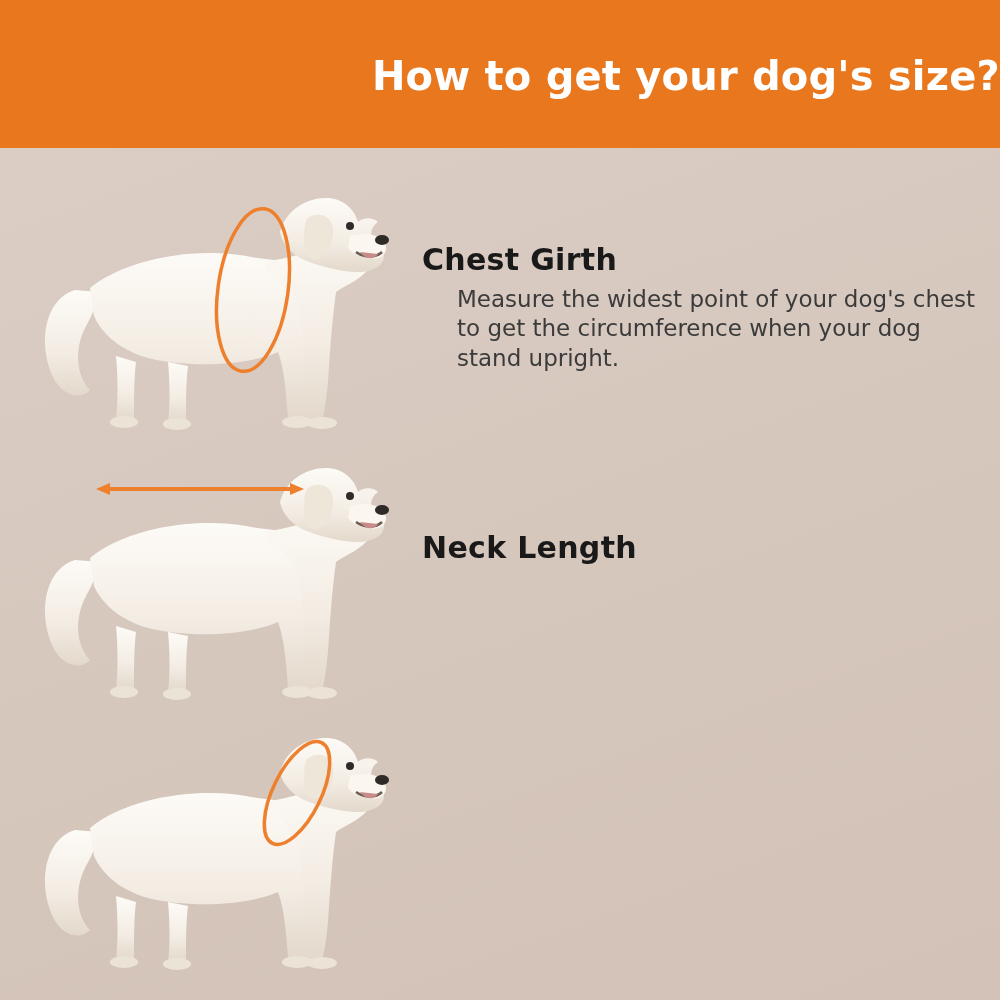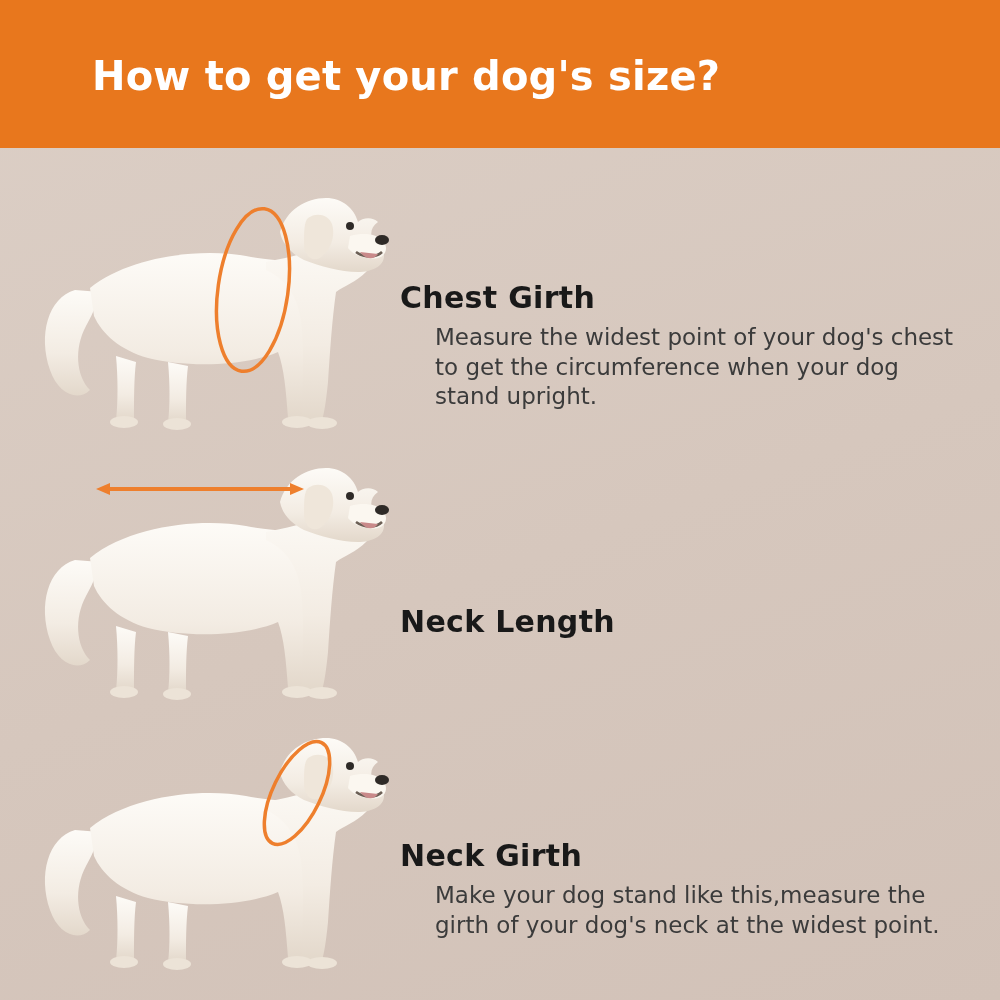--- a/index.html
+++ b/index.html
@@ -21,36 +21,38 @@
 
   
   .header {
     position: absolute;
     left: 0; top: 0;
     width: 1000px;
     height: 148px;
     background: #e8771d;
     display: flex;
     align-items: center;
+    justify-content: flex-end;
   }
   .header-title {
     color: #ffffff;
     font-size: 40px;
     font-weight: bold;
     letter-spacing: 0.2px;
     margin-left: 92px;
     margin-top: 4px;
     font-family: "DejaVu Sans", sans-serif;
   }
 
   
   .row {
     position: absolute;
     display: flex;
-    align-items: center;
+    align-items: flex-start;
+    gap: 22px;
   }
   .row-1 { left: 0; top: 160px; }
   .row-2 { left: 0; top: 430px; }
   .row-3 { left: 0; top: 700px; }
 
   .figure {
     position: relative;
     width: 400px;
     height: 290px;
     flex: 0 0 400px;
@@ -222,19 +224,15 @@
           <ellipse cx="104" cy="252" rx="14" ry="6" fill="#ece3d7"></ellipse>
           <ellipse cx="157" cy="254" rx="14" ry="6" fill="#ece3d7"></ellipse>
           <ellipse cx="277" cy="252" rx="15" ry="6" fill="#ece3d7"></ellipse>
           <ellipse cx="302" cy="253" rx="15" ry="6" fill="#ece3d7"></ellipse>
         </svg>
       </div>
       <svg class="measure-svg" viewBox="0 0 400 290" xmlns="http://www.w3.org/2000/svg">
         <ellipse cx="297" cy="93" rx="24" ry="56" fill="none" stroke="#ee7f2d" stroke-width="3.5" transform="rotate(26 297 93)"></ellipse>
       </svg>
     </div>
-    <div class="text-col">
-      <div class="heading">Neck Girth</div>
-      <div class="body-text">Make your dog stand like this,measure the girth of your dog's neck at the widest point.</div>
-    </div>
   </div>
 
 </div>
 
 </body></html>

